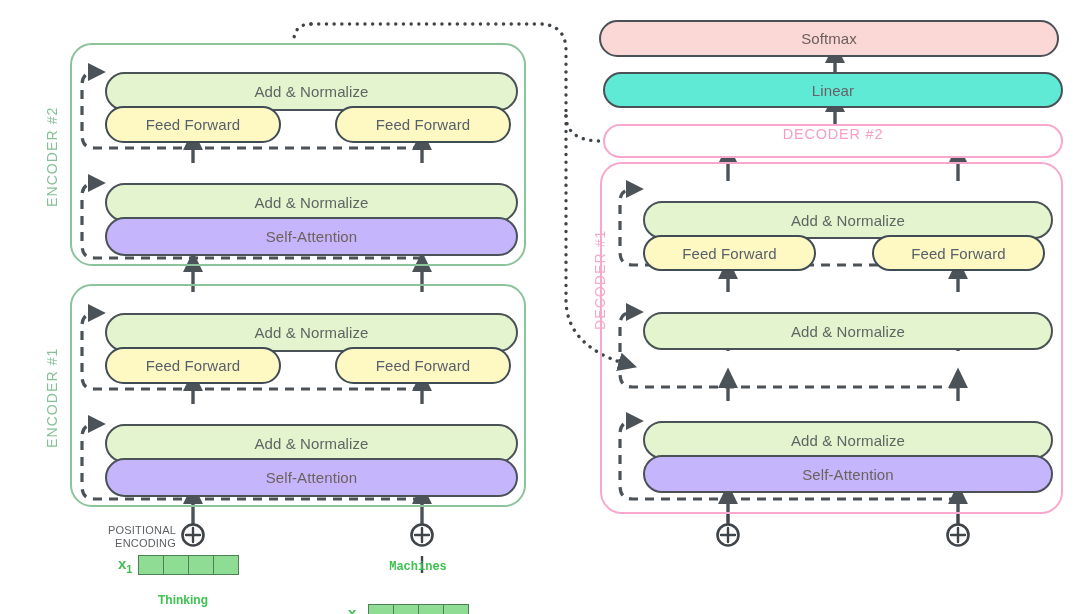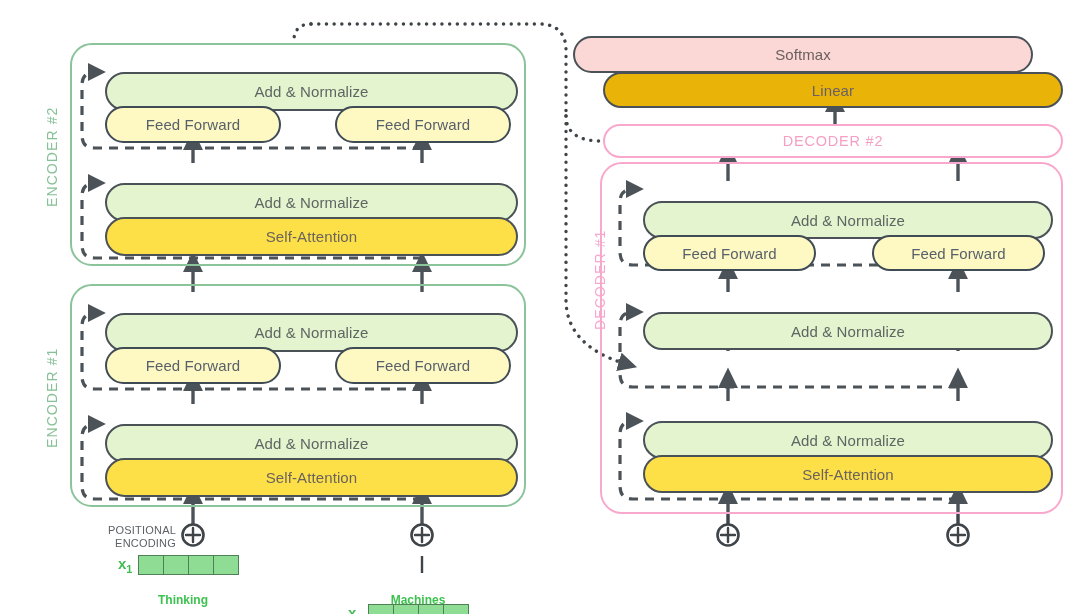--- a/index.html
+++ b/index.html
@@ -28,39 +28,39 @@
     border-radius: 999px;
     display: flex;
     align-items: center;
     justify-content: center;
     font-size: 15px;
     letter-spacing: .1px;
     color: #5c6063;
     white-space: nowrap;
   }
   .addnorm { background: #e4f4cf; border-color: #4a5257; color: #5e6663; margin-top: 21px; }
-  .selfattn { background: #fde047; border-color: #4a5257; color: #6b635d; }
+  .selfattn { background: #c4b5fd; border-color: #4a5257; color: #6b635d; }
   .ffwd  { background: #fef9c3; border-color: #3f4b55; color: #58616b; }
-  .linear { background: #eab308; border-color: #4a5257; color: #6a6068; }
+  .linear { background: #5eead4; border-color: #4a5257; color: #6a6068; }
   .softmax { background: #fbd7d5; border-color: #4a5257; color: #6c605f; }
 
   
   .stackbox {
     position: absolute;
     border-radius: 22px;
     background: transparent;
   }
   .enc-box { border: 2.5px solid #8bc49a; }
   .dec-box { border: 2.5px solid #f9a8cd; }
   .dec2-bar {
     position: absolute;
     border: 2.5px solid #f9a8cd;
     border-radius: 999px;
     background: #ffffff;
-    display: flex; align-items: center; justify-content: center;
+    display: flex; justify-content: center;
     font-size: 14.5px;
     letter-spacing: .8px;
     color: #f49fc3;
   }
 
   
   .vlabel {
     position: absolute;
     transform-origin: left top;
     transform: rotate(-90deg);
@@ -258,21 +258,21 @@
   <div class="block ffwd" style="left:335px; top:347px; width:176px; height:37px;">
     <span>Feed Forward</span>
   </div>
   <div class="block addnorm" style="left:105px; top:403px; width:413px; height:39px;">
     <span>Add &amp; Normalize</span>
   </div>
   <div class="block selfattn" style="left:105px; top:458px; width:413px; height:39px;">
     <span>Self-Attention</span>
   </div>
 
-  <div class="block softmax" style="left:573px; top:20px; width:460px; height:37px;margin-top:16px;">
+  <div class="block softmax" style="left:599px; top:20px; width:460px; height:37px;">
     <span>Softmax</span>
   </div>
   <div class="block linear" style="left:603px; top:72px; width:460px; height:36px;">
     <span>Linear</span>
   </div>
 
   <div class="dec2-bar" style="left:603px; top:124px; width:460px; height:34px;">
     <span>DECODER #2</span>
   </div>
 
@@ -316,15 +316,15 @@
 
   <div class="embedrow" style="left:348px; top:563px;margin-top:41px;">
     <span class="embedlabel">x<sub>2</sub></span>
     <span class="embedcells">
       <span class="cell"></span>
       <span class="cell"></span>
       <span class="cell"></span>
       <span class="cell"></span>
     </span>
   </div>
-  <div class="word" style="left:348px; top:593px; width:140px;">Machines</div>
+  <div class="word" style="left:348px; top:560px; width:140px;font-family:Liberation Mono, monospace;">Machines</div>
 
 </div>
 
 </body></html>

